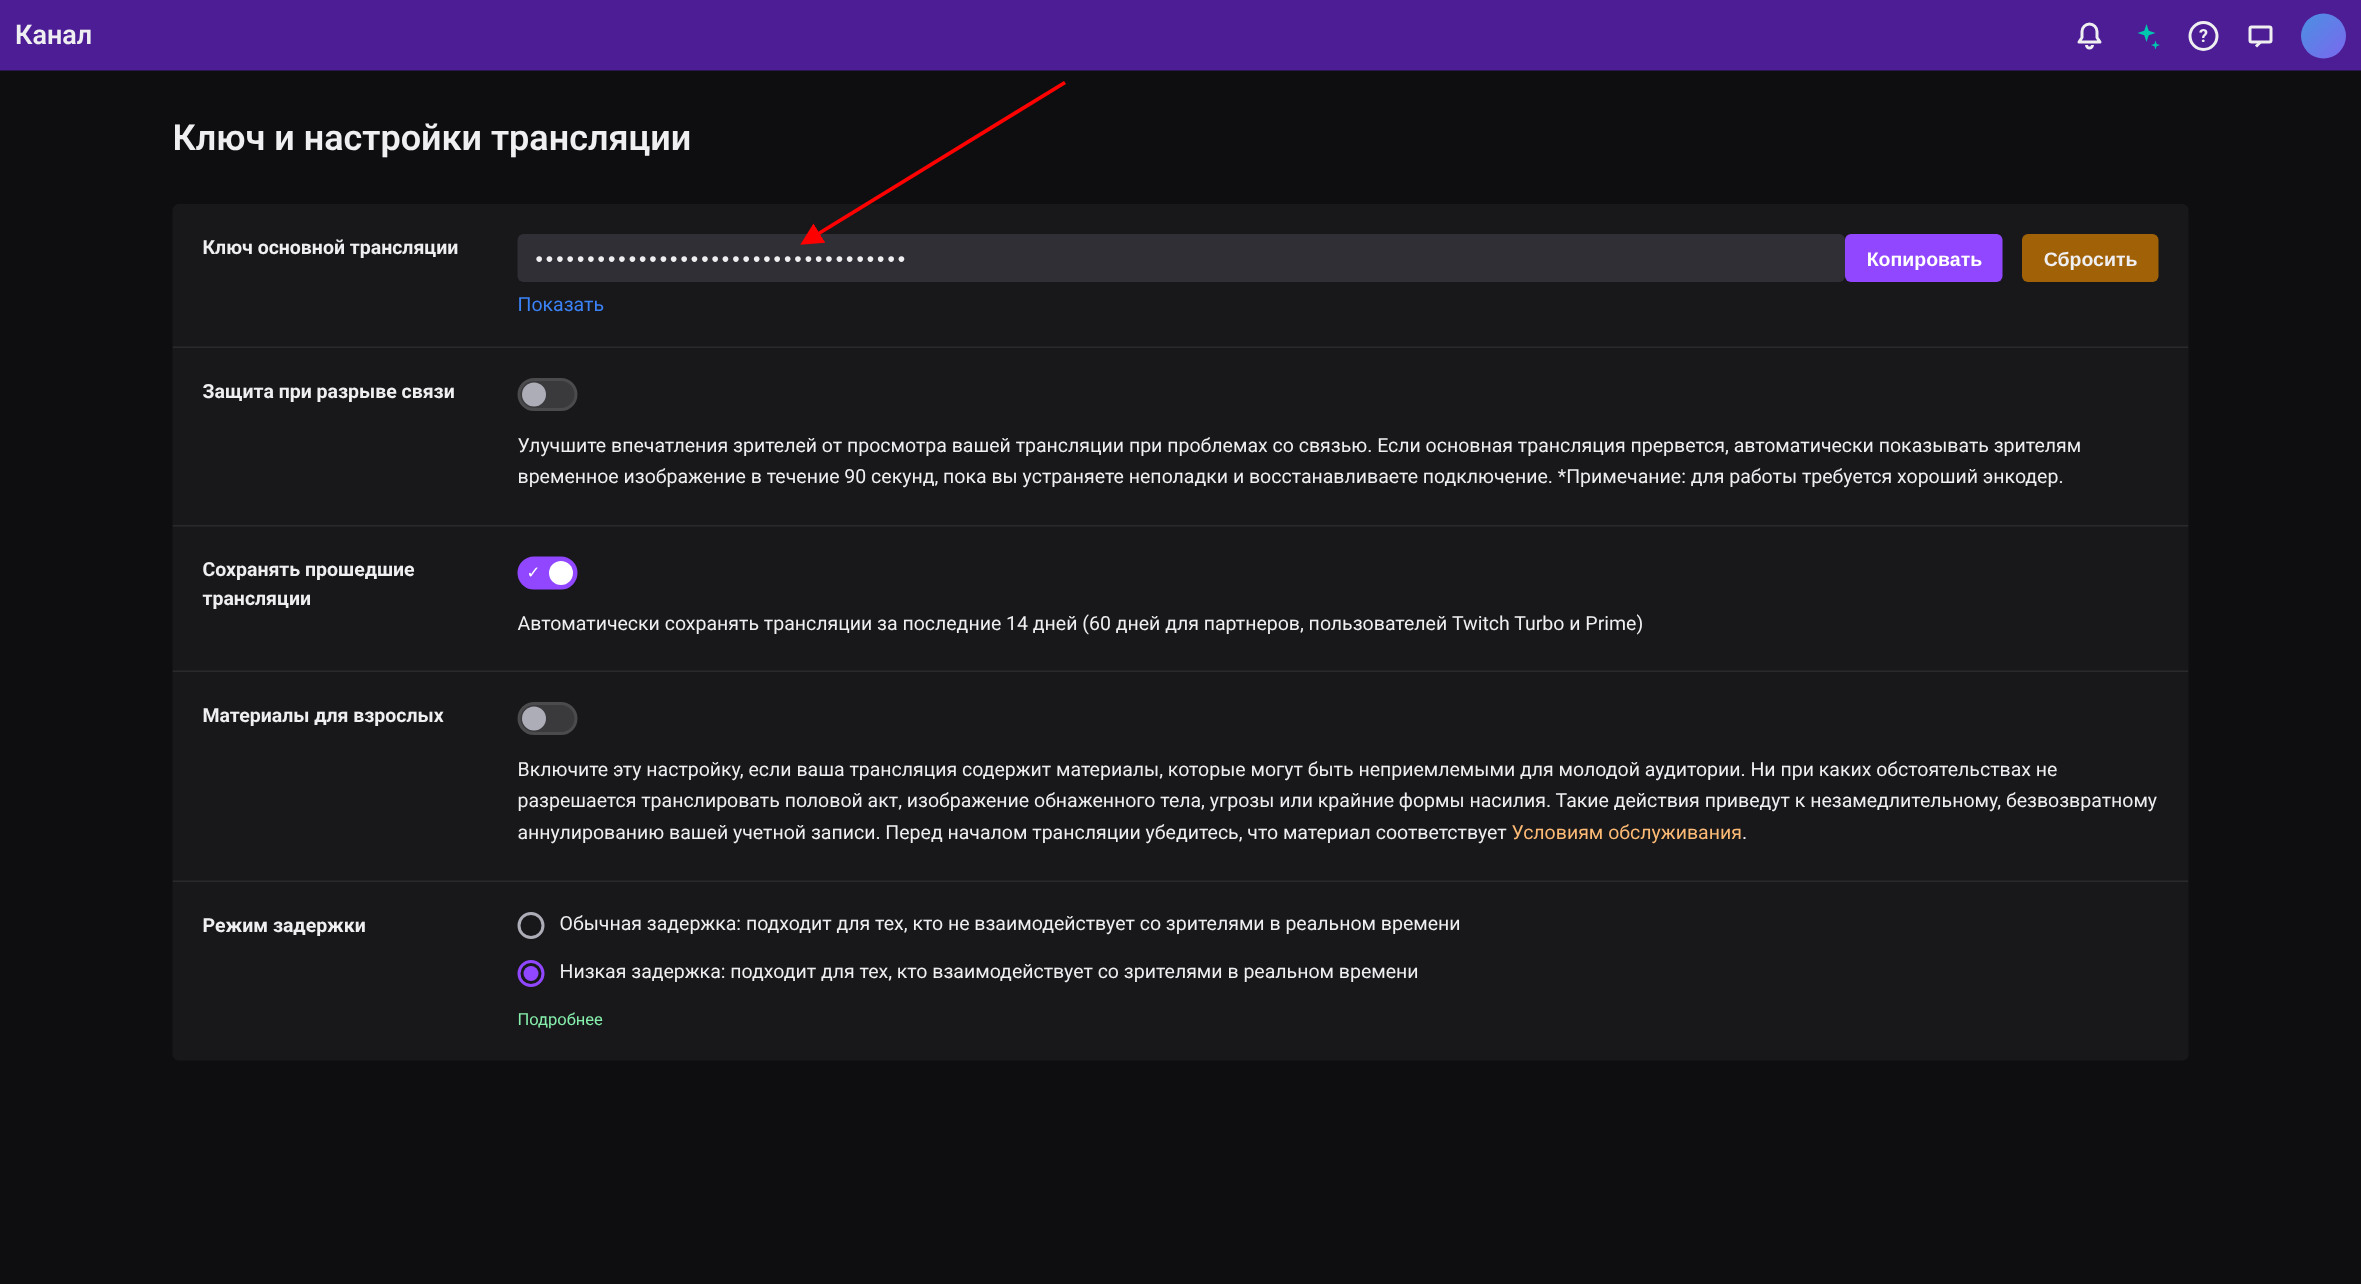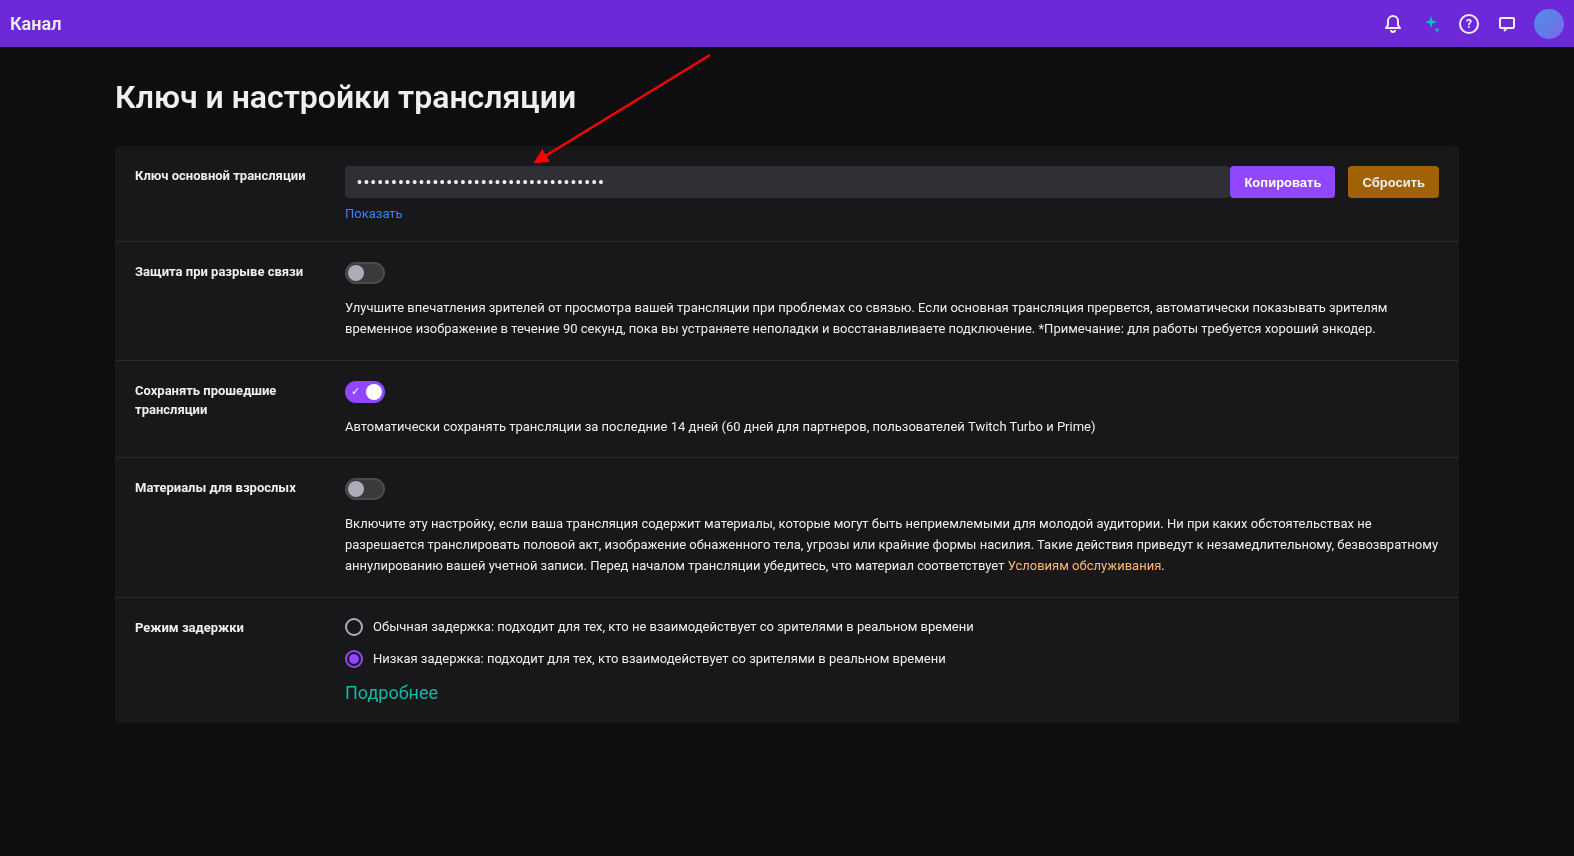--- a/index.html
+++ b/index.html
@@ -11,21 +11,21 @@
       background-color: #0e0e10;
       color: #efeff1;
       font-family: -apple-system, BlinkMacSystemFont, "Segoe UI", Roboto, Helvetica, Arial, sans-serif;
       font-size: 13px;
       width: 1574px;
       height: 856px;
       overflow: hidden;
     }
     .topbar {
       height: 48px;
-      background-color: #6d28d9;
+      background-color: #4c1d95;
       display: flex;
       align-items: center;
       justify-content: space-between;
       padding: 0 10px;
       border-bottom: 1px solid #0e0e10;
     }
     .topbar-left {
       font-size: 18px;
       font-weight: 600;
       color: #efeff1;
@@ -71,21 +71,21 @@
       padding: 30px 0 0 0;
       height: calc(100% - 48px);
       overflow-y: auto;
     }
     .content-inner {
       margin-left: 115px;
       margin-right: 115px;
       position: relative;
     }
     .page-title {
-      font-size: 32px;
+      font-size: 24px;
       font-weight: 600;
       margin-bottom: 30px;
       color: #efeff1;
     }
     .settings-card {
       background-color: #18181b;
       border-radius: 4px;
       overflow: hidden;
     }
     .setting-row {
@@ -223,22 +223,22 @@
       background-color: #9147ff;
       border-radius: 50%;
       left: 2px;
       top: 2px;
     }
     .radio-label {
       color: #efeff1;
       font-size: 13px;
     }
     .more-link {
-      color: #14b8a6;
-      font-size: 18px;
+      color: #86efac;
+      font-size: 11px;
       cursor: pointer;
     }
     .arrow-annotation {
       position: absolute;
       pointer-events: none;
       z-index: 100;
     }
   </style>
 </head>
 <body>

